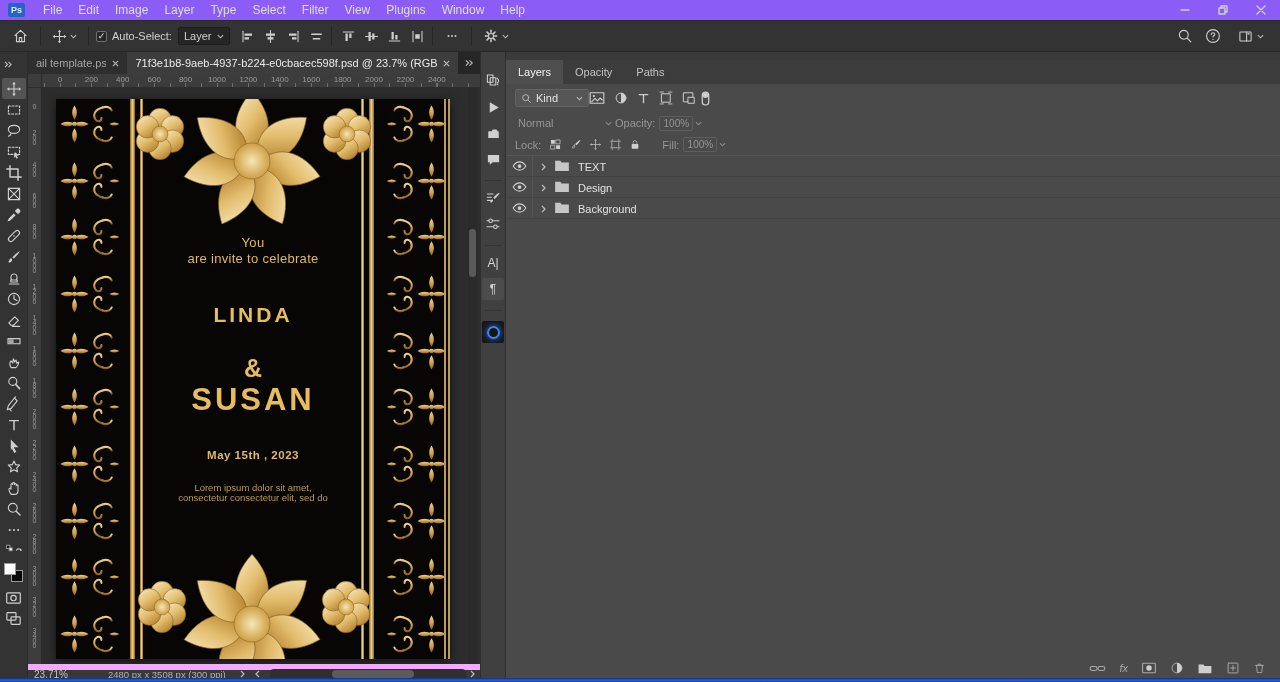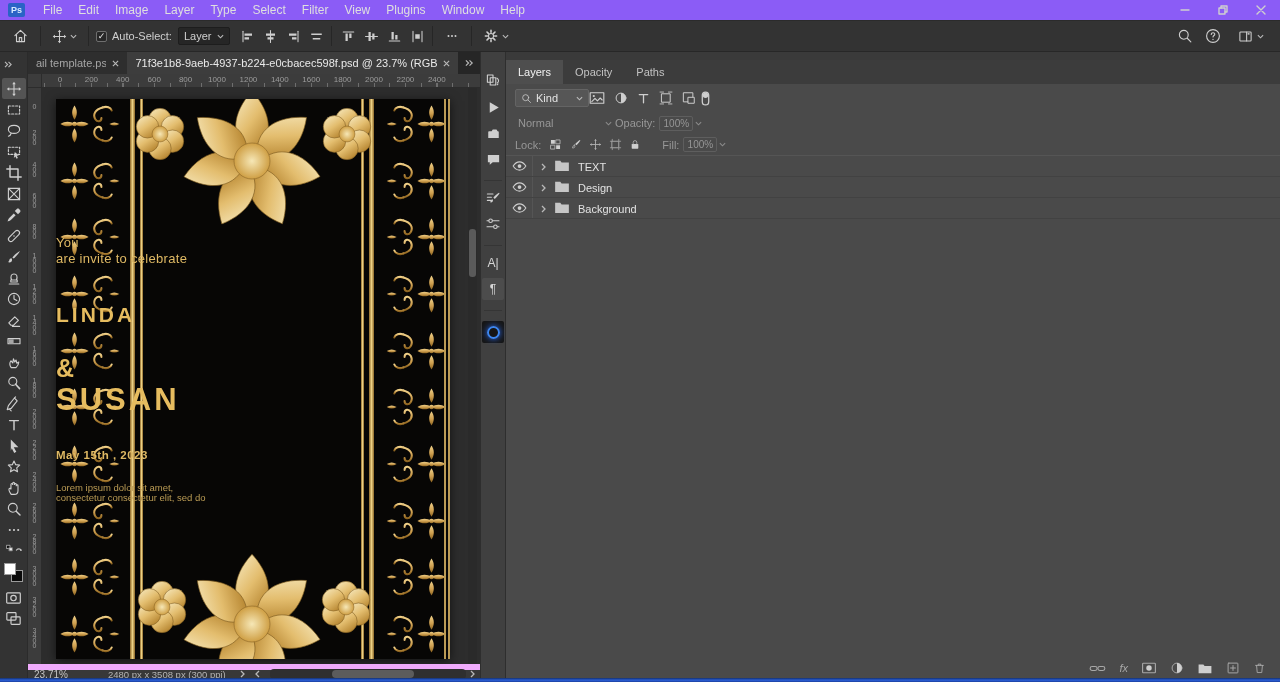--- a/index.html
+++ b/index.html
@@ -58,21 +58,21 @@
 
   
   #canvas{position:absolute;left:28px;top:11px;width:394px;height:560px;background:#070605;box-shadow:0 2px 10px rgba(0,0,0,.6);overflow:hidden;}
   .orn-col{position:absolute;top:2px;bottom:2px;width:64px;display:flex;flex-direction:column;justify-content:space-between;z-index:1;}
   #orn-left{left:3px;}
   #orn-right{right:3px;transform:scaleX(-1);}
   .orn-col svg{width:62px;height:46px;flex:none;}
   .gl{position:absolute;top:0;bottom:0;background:linear-gradient(90deg,#8a6526,#ecd084,#8a6526);z-index:1;}
   .bigflower{position:absolute;width:150px;height:150px;z-index:2;}
   .smflower{position:absolute;width:56px;height:56px;z-index:2;}
-  .art-text{position:absolute;left:0;right:0;z-index:3;}
+  .art-text{position:absolute;left:0;right:0;text-align:center;z-index:3;}
   #invite-text{top:136px;font-size:13px;line-height:16px;letter-spacing:.3px;}
   #name-top{top:204px;font-size:21px;font-weight:bold;letter-spacing:3px;}
   #amp{top:255px;font-size:25px;font-weight:bold;}
   #name-bottom{top:283px;font-size:31px;font-weight:bold;letter-spacing:3px;}
   #date-text{top:350px;font-size:11.5px;font-weight:bold;letter-spacing:.5px;}
   #lorem-text{top:384px;font-size:9.5px;line-height:10px;}
 
   
   #statusbar{height:14px;background:#383838;border-top:6px solid #f0abfc;display:flex;align-items:center;font-size:10px;color:#c4c4c4;flex:none;}
   #zoom-field{padding:0 6px;min-width:52px;}

